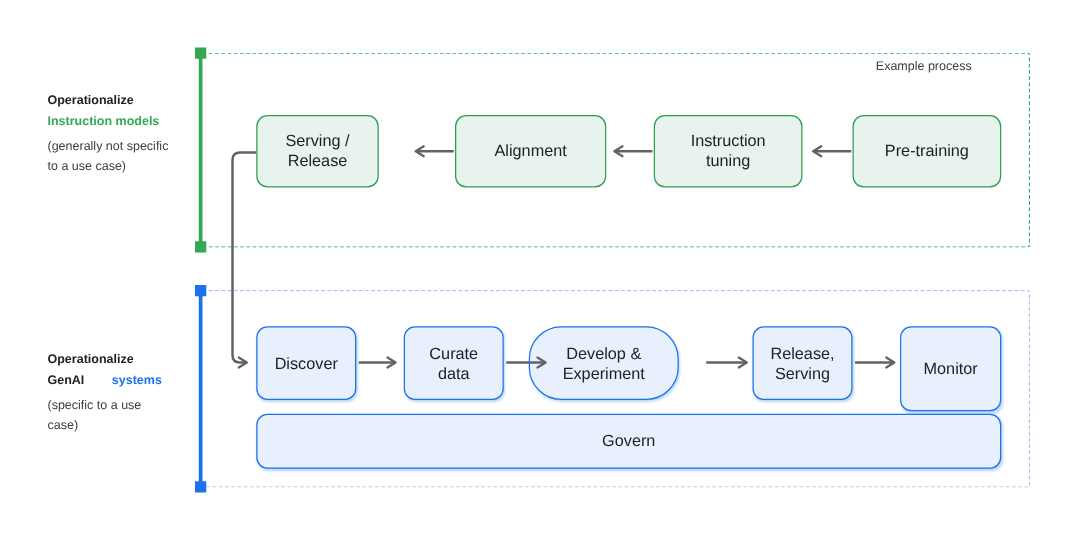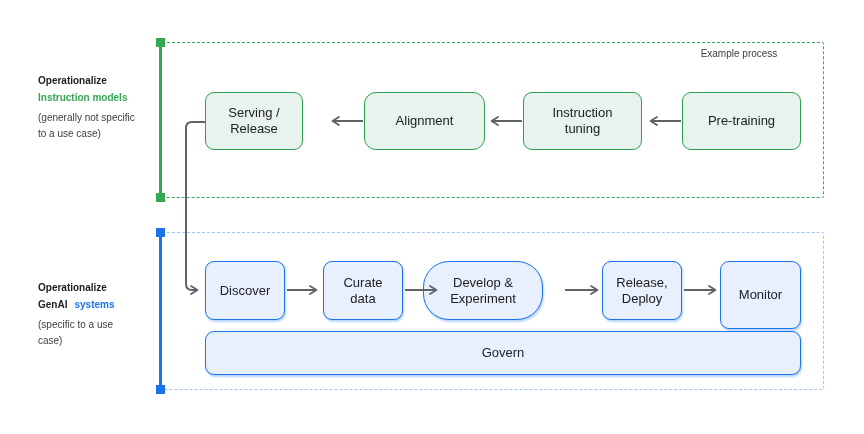--- a/index.html
+++ b/index.html
@@ -57,21 +57,21 @@
   
   .side-label {
     position: absolute;
     left: 38px;
     width: 112px;
     font-size: 10px;
     line-height: 16.5px;
   }
   .side-label .bold { font-weight: bold; color: #202124; }
   .side-label .hl-green { font-weight: bold; color: #34a853; }
-  .side-label .hl-blue  { font-weight: bold; color: #1a73e8; margin-left: 7px; }
+  .side-label .hl-blue  { font-weight: bold; color: #1a73e8; margin-left: 22px; }
   .side-label .note { margin-top: 4px; font-weight: normal; color: #3c4043; width: 100px; line-height: 16px; }
   .label-top { top: 73px; }
   .label-bottom { top: 280px; }
 
   
   .node {
     position: absolute;
     border-radius: 9px;
     display: flex;
     align-items: center;
@@ -87,21 +87,21 @@
     border: 1.5px solid #2f9e4f;
   }
   .node.blue {
     background: #e8f0fe;
     border: 1.5px solid #1a73e8;
     box-shadow: 1px 1.5px 2px rgba(26,115,232,0.30);
   }
 
   
   .n-serving     { left: 205px; top: 92px; width: 98px; height: 58px; }
-  .n-alignment   { left: 364px; top: 92px; width: 121px; height: 58px; border-radius: 12px; }
+  .n-alignment   { left: 364px; top: 92px; width: 121px; height: 58px; }
   .n-instruction { left: 523px; top: 92px; width: 119px; height: 58px; }
   .n-pretraining { left: 682px; top: 92px; width: 119px; height: 58px; }
 
   
   .n-discover { left: 205px; top: 261px; width: 80px;  height: 59px; }
   .n-curate   { left: 323px; top: 261px; width: 80px;  height: 59px; }
   .n-develop  { left: 423px; top: 261px; width: 120px; height: 59px; border-radius: 26px; }
   .n-release  { left: 602px; top: 261px; width: 80px;  height: 59px; }
   .n-monitor  { left: 720px; top: 261px; width: 81px;  height: 68px; }
   .n-govern   { left: 205px; top: 331px; width: 596px; height: 44px; }
@@ -150,21 +150,21 @@
   <div class="node green n-instruction">Instruction
 tuning</div>
   <div class="node green n-pretraining">Pre-training</div>
 
   <div class="node blue n-discover">Discover</div>
   <div class="node blue n-curate">Curate
 data</div>
   <div class="node blue n-develop">Develop &amp;
 Experiment</div>
   <div class="node blue n-release">Release,
-Deploy</div>
+Serving</div>
   <div class="node blue n-monitor">Monitor</div>
   <div class="node blue n-govern">Govern</div>
 
   <svg class="arrow-layer" width="864" height="434" viewBox="0 0 864 434">
     <defs>
       <marker id="ah" markerUnits="userSpaceOnUse" markerWidth="12" markerHeight="12" refX="8" refY="6" orient="auto">
         <path d="M2 2 L8.5 6 L2 10" fill="none" stroke="#5f6368" stroke-width="1.8" stroke-linecap="round" stroke-linejoin="round"></path>
       </marker>
     </defs>
     <g stroke="#5f6368" stroke-width="2" fill="none">

